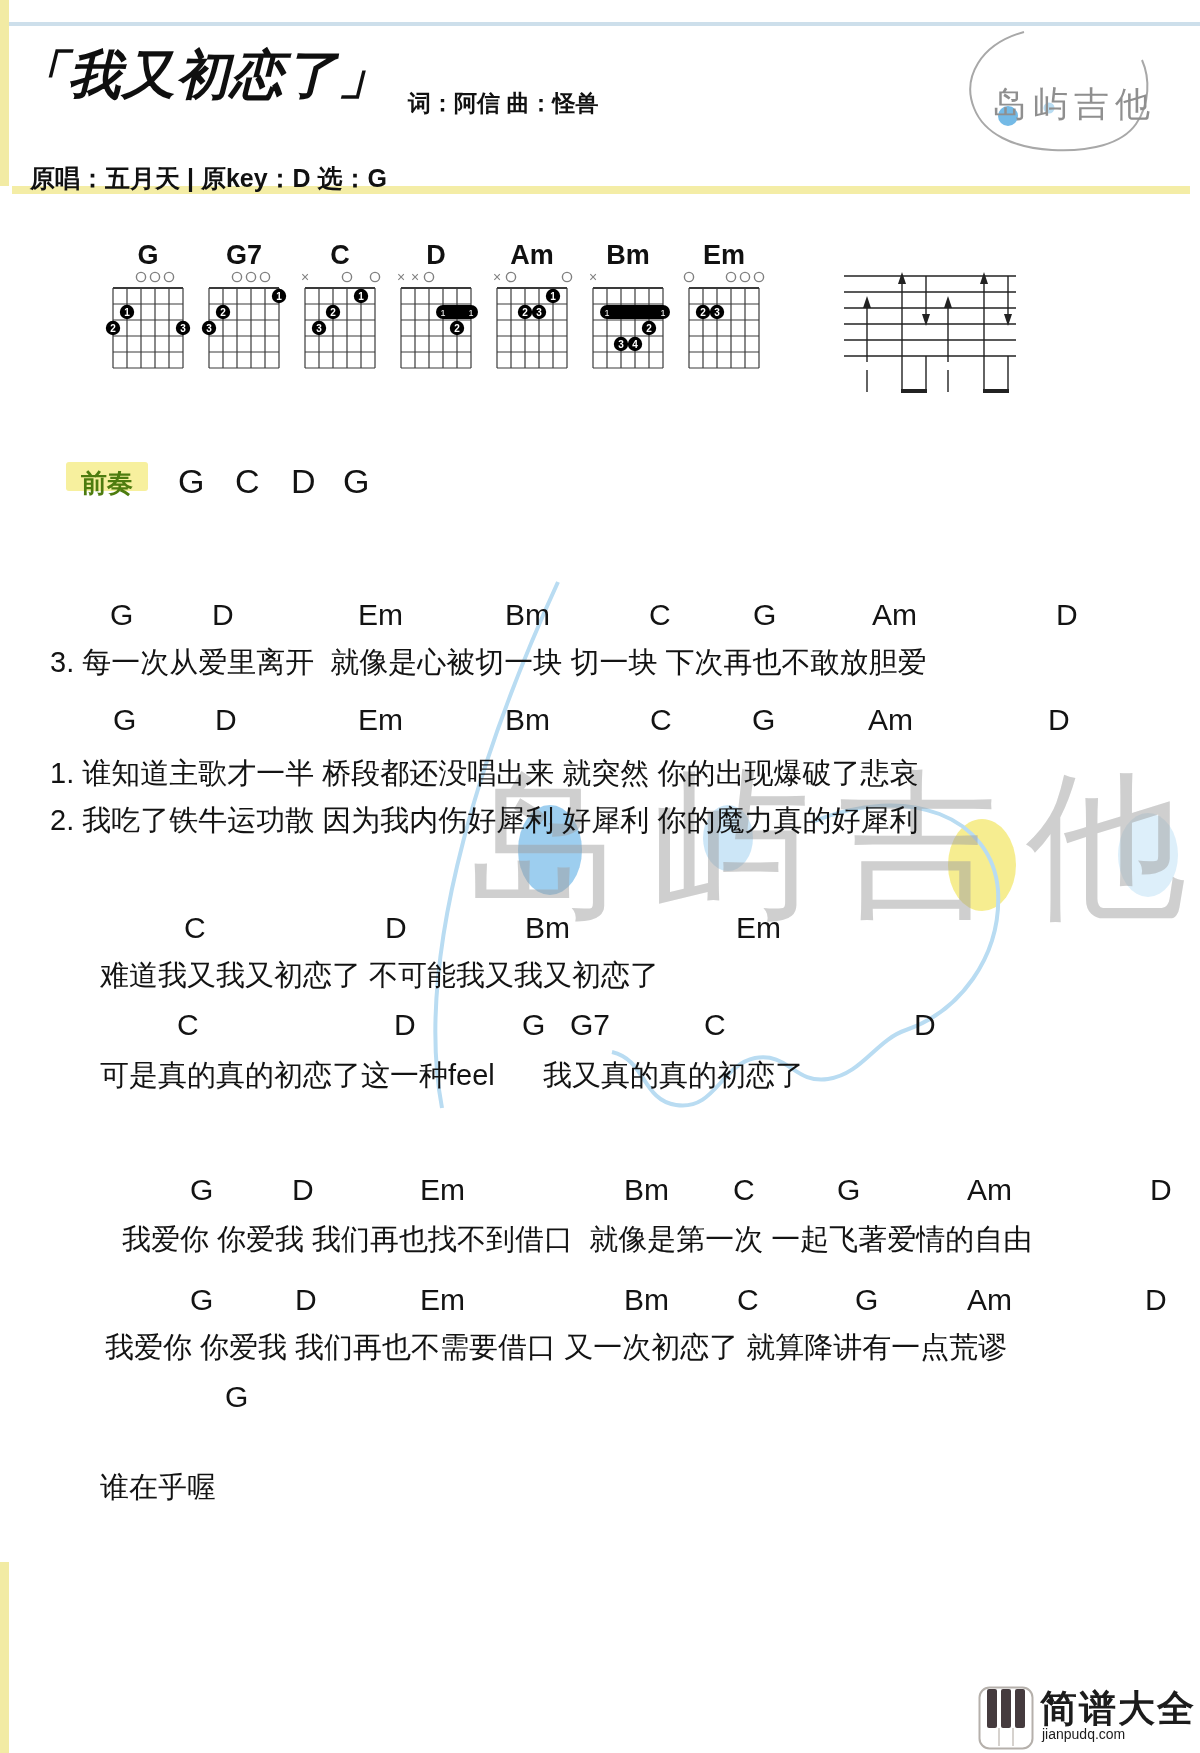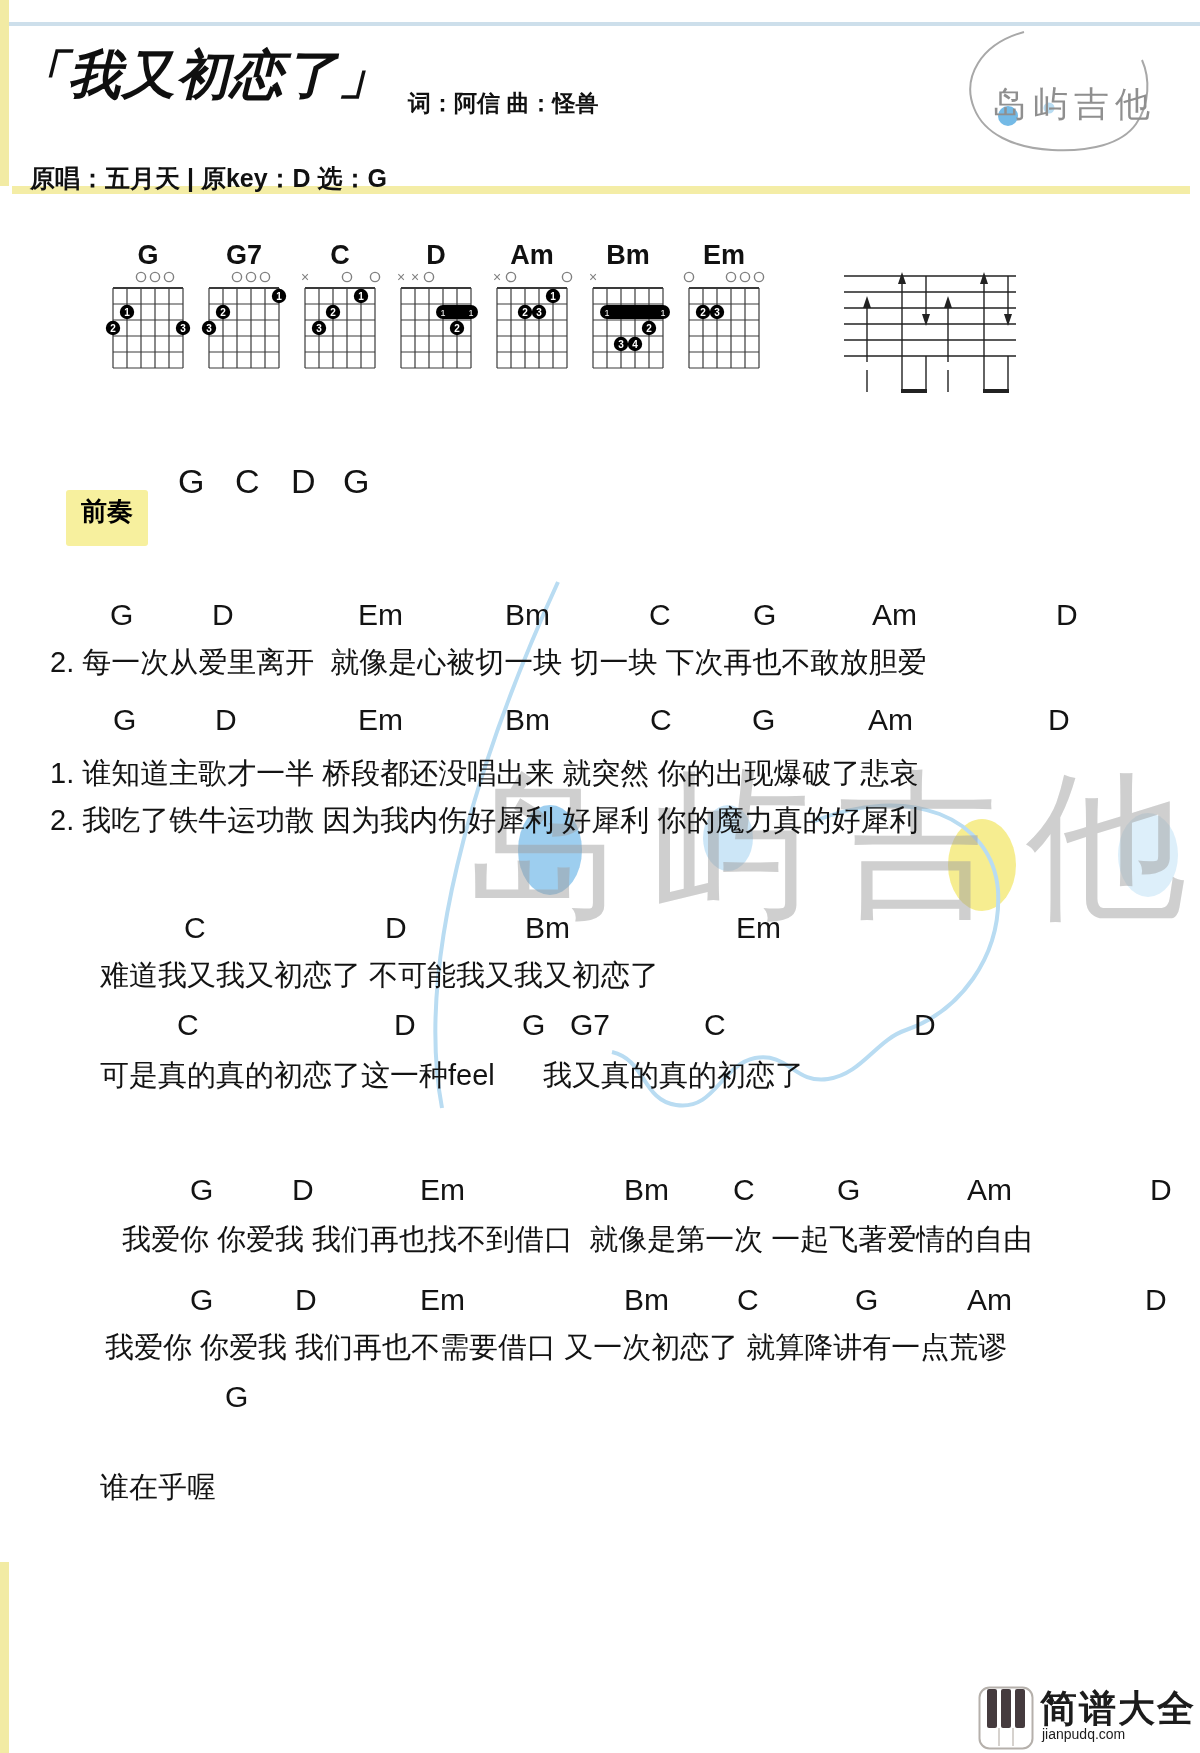--- a/index.html
+++ b/index.html
@@ -18,22 +18,22 @@
   #subtitle{left:30px;top:134px;font-size:25px;font-weight:600;color:#111;margin-top:28px;}
   #logo{left:952px;top:26px;width:220px;height:132px;}
   
   #watermark-svg{left:300px;top:560px;width:900px;height:600px;z-index:1;}
   #watermark-text{left:462px;top:740px;font-size:160px;letter-spacing:28px;color:#a0a0a0;
                   opacity:.5;font-weight:400;z-index:1;white-space:nowrap;}
   
   #diagram-row{left:102px;top:238px;display:flex;gap:4px;z-index:3;}
   #strum{left:840px;top:268px;z-index:3;}
   
-  #intro-label{left:66px;top:462px;width:82px;height:56px;background:#f7f09e;border-radius:3px;
-               text-align:center;line-height:42px;font-size:26px;font-weight:600;color:#000000;z-index:3;margin-top:28px;}
+  #intro-label{left:66px;top:462px;width:82px;height:29px;background:#f7f09e;border-radius:3px;
+               text-align:center;line-height:42px;font-size:26px;font-weight:600;color:#4d7c0f;z-index:3;}
   
   .chord-row{position:absolute;left:0;width:100%;height:38px;z-index:3;}
   .chord-row .chord{position:absolute;top:0;font-size:30px;font-weight:500;color:#131313;}
   .chord-row.big .chord{font-size:34px;}
   .lyric{position:absolute;font-size:29px;font-weight:500;color:#131313;white-space:pre;z-index:3;}
   
   #footer-icon{left:978px;top:1686px;z-index:3;}
   #footer-name{left:1040px;top:1684px;font-size:37px;font-weight:700;color:#1c1c1c;letter-spacing:2px;z-index:3;}
   #footer-url{left:1042px;top:1726px;font-size:14px;color:#1c1c1c;z-index:3;text-decoration:none;}
 </style>
@@ -283,21 +283,21 @@
 <div class="chord-row" style="top:598px">
     <span class="chord" style="left: 110px;">G</span>
     <span class="chord" style="left: 212px;">D</span>
     <span class="chord" style="left: 358px;">Em</span>
     <span class="chord" style="left: 505px;">Bm</span>
     <span class="chord" style="left: 649px;">C</span>
     <span class="chord" style="left: 753px;">G</span>
     <span class="chord" style="left: 872px;">Am</span>
     <span class="chord" style="left: 1056px;">D</span>
   </div>
-<div class="lyric" style="left:50px;top:643px">2. 每一次从爱里离开  就像是心被切一块 切一块 下次再也不敢放胆爱</div>
+<div class="lyric" style="left:50px;top:643px">3. 每一次从爱里离开  就像是心被切一块 切一块 下次再也不敢放胆爱</div>
 <div class="chord-row" style="top:703px">
     <span class="chord" style="left: 113px;">G</span>
     <span class="chord" style="left: 215px;">D</span>
     <span class="chord" style="left: 358px;">Em</span>
     <span class="chord" style="left: 505px;">Bm</span>
     <span class="chord" style="left: 650px;">C</span>
     <span class="chord" style="left: 752px;">G</span>
     <span class="chord" style="left: 868px;">Am</span>
     <span class="chord" style="left: 1048px;">D</span>
   </div>

